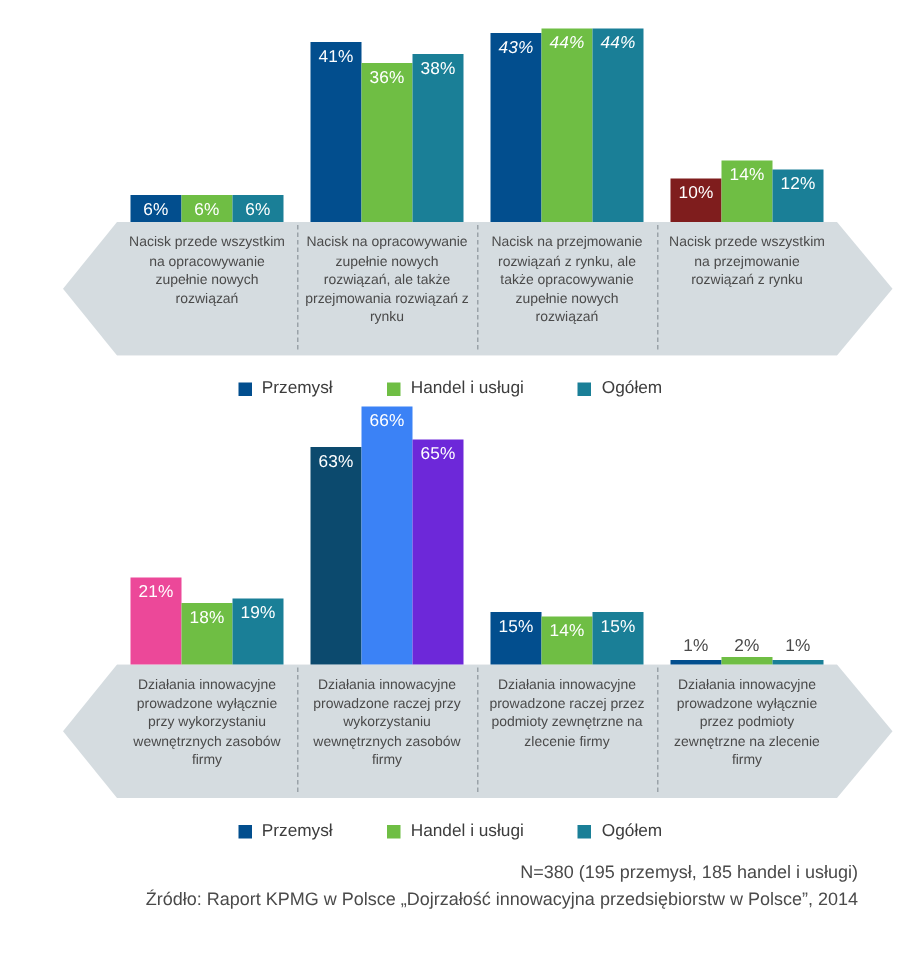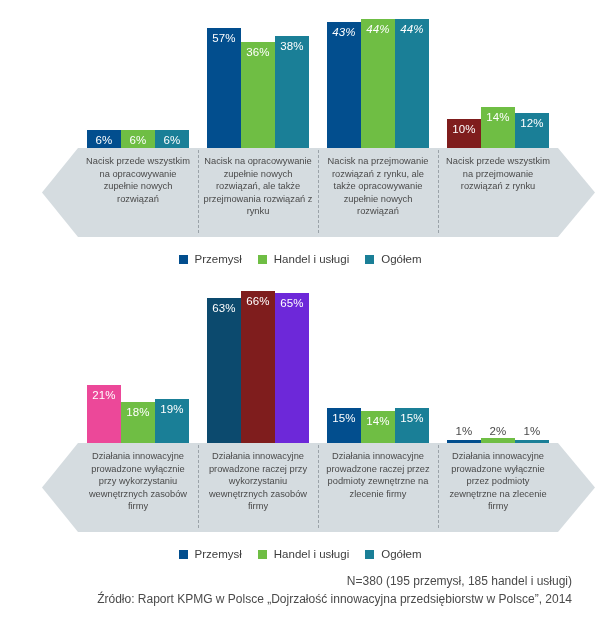--- a/index.html
+++ b/index.html
@@ -73,21 +73,21 @@
   .bar.tiny .val {
     top: auto;
     bottom: 6px;
     color: #4a4a4a;
   }
 
   
   .legend {
     position: absolute; left: 0; width: 600px;
     display: flex; justify-content: center; align-items: center;
-    gap: 16px;
+    gap: 36px;
     font-size: 11.5px;
     color: #3d3d3d;
   }
   .legend-item { display: flex; align-items: center; gap: 7px; }
   .legend-swatch { width: 9px; height: 9px; display: block; }
 
   
   .footer {
     position: absolute; left: 32px; width: 540px;
     color: #4a4a4a; font-size: 12px; line-height: 18px; text-align: right;
@@ -133,21 +133,21 @@
                 <span class="val">6%</span>
               </div>
               <div class="bar" style="height: 18px; background: rgb(26, 127, 151);">
                 <span class="val">6%</span>
               </div>
             </div>
           </div>
           <div class="group" style="width: 120px;">
             <div class="bar-wrap">
               <div class="bar" style="height: 120px; background: rgb(2, 78, 142);">
-                <span class="val">57%</span>
+                <span class="val">41%</span>
               </div>
               <div class="bar" style="height: 106px; background: rgb(111, 190, 68);">
                 <span class="val">36%</span>
               </div>
               <div class="bar" style="height: 112px; background: rgb(26, 127, 151);">
                 <span class="val">38%</span>
               </div>
             </div>
           </div>
           <div class="group" style="width: 120px; font-style: italic;">
@@ -231,21 +231,21 @@
               <div class="bar" style="height: 44px; background: rgb(26, 127, 151);">
                 <span class="val">19%</span>
               </div>
             </div>
           </div>
           <div class="group" style="width: 120px;">
             <div class="bar-wrap">
               <div class="bar" style="height: 145px; background: #0c4a6e;">
                 <span class="val">63%</span>
               </div>
-              <div class="bar" style="height: 152px; background: #7f1d1d;">
+              <div class="bar" style="height: 172px; background: #3b82f6;">
                 <span class="val">66%</span>
               </div>
               <div class="bar" style="height: 150px; background: #6d28d9;">
                 <span class="val">65%</span>
               </div>
             </div>
           </div>
           <div class="group" style="width: 120px;">
             <div class="bar-wrap">
               <div class="bar" style="height: 35px; background: rgb(2, 78, 142);">

